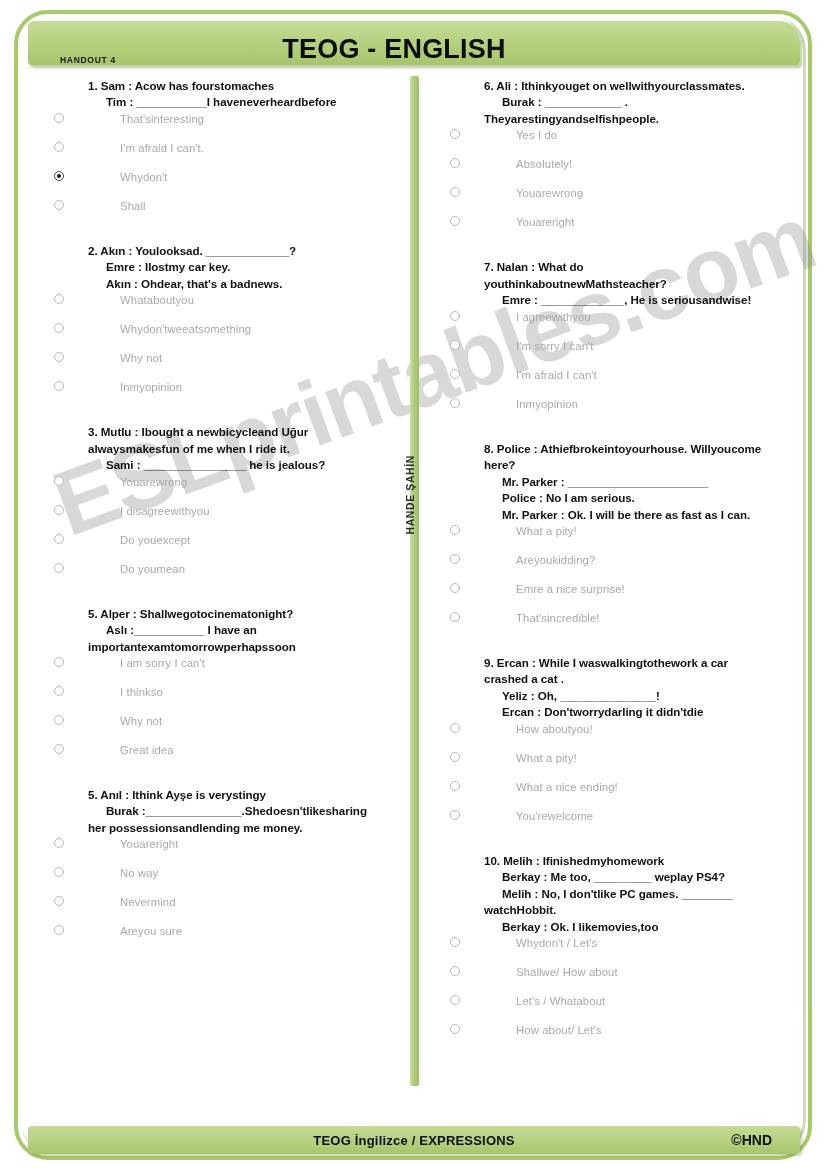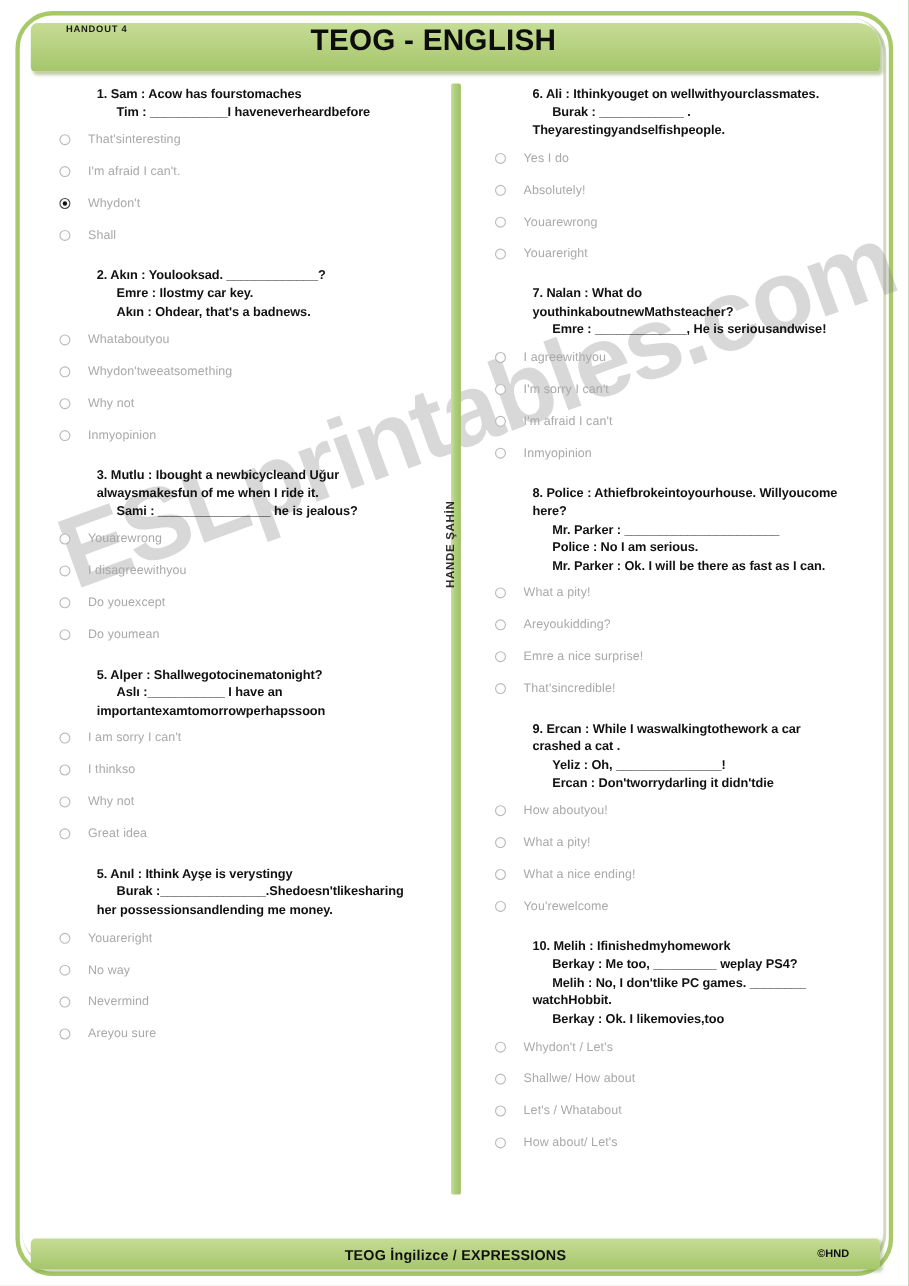--- a/index.html
+++ b/index.html
@@ -35,21 +35,21 @@
 
   
   .header-bar {
     position: absolute;
     left: 28px; top: 21px;
     width: 772px; height: 44px;
     background: linear-gradient(180deg, #c6dc95 0%, #b4d07e 55%, #a6c56b 100%);
     border-radius: 6px 20px 4px 4px;
     box-shadow: 2px 3px 3px rgba(110,140,60,0.45);
     display: flex;
-    align-items: flex-start;
+    align-items: flex-end;
   }
   .header-handout {
     position: absolute;
     left: 32px;
     font-size: 8.5px;
     font-weight: bold;
     letter-spacing: 0.7px;
     color: #1a1a1a;
   }
   .header-title {
@@ -118,22 +118,22 @@
     line-height: 1.42;
     letter-spacing: -0.05px;
   }
   .q-line { display: block; margin-left: 40px; }
   .q-line.indent { padding-left: 18px; }
 
   .options { margin-top: 2px; }
 
   .option {
     display: flex;
-    align-items: center;
     height: 29px;
+    gap: 40px;
   }
   .radio {
     width: 10px; height: 10px;
     border: 1.4px solid #b9b9b9;
     border-radius: 50%;
     flex: 0 0 auto;
     margin-left: 6px;
     margin-right: 16px;
     position: relative;
     background: #fdfdfd;
@@ -169,21 +169,21 @@
     left: 0; width: 100%;
     text-align: center;
     font-size: 13px;
     font-weight: bold;
     color: #101010;
     letter-spacing: 0.2px;
   }
   .footer-credit {
     position: absolute;
     right: 28px;
-    font-size: 10px;
+    font-size: 14px;
     font-weight: bold;
     color: #101010;
   }
 </style>
 </head>
 <body>
 
 <div class="page-frame"></div>
 <div class="frame-inner-shadow"></div>
 

